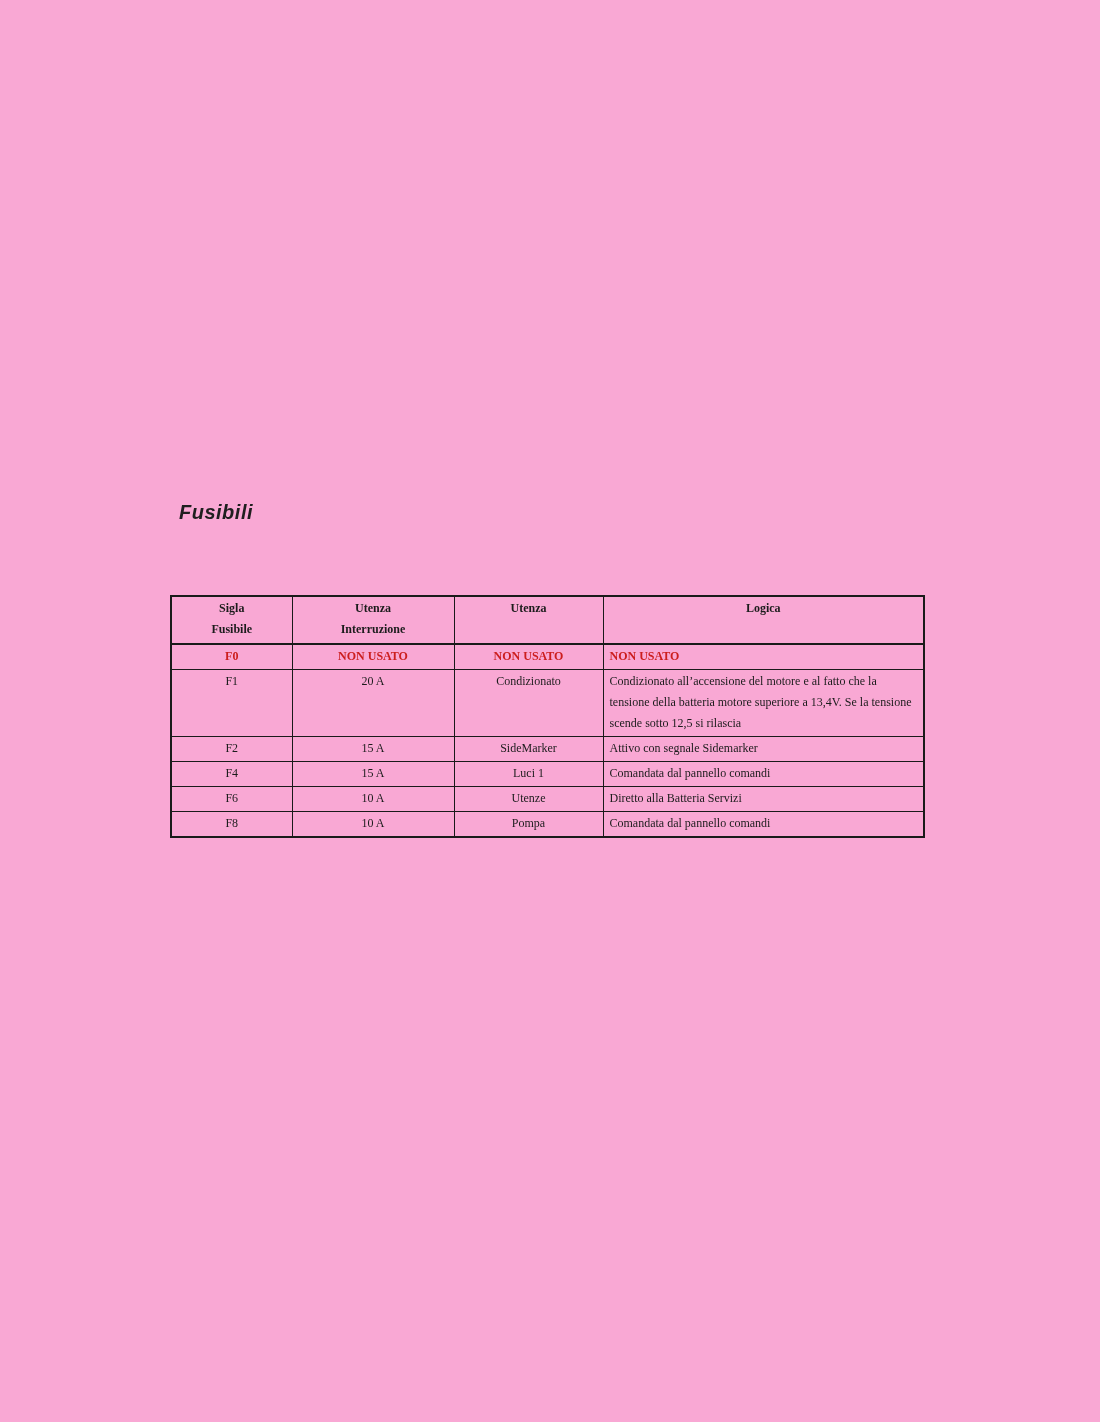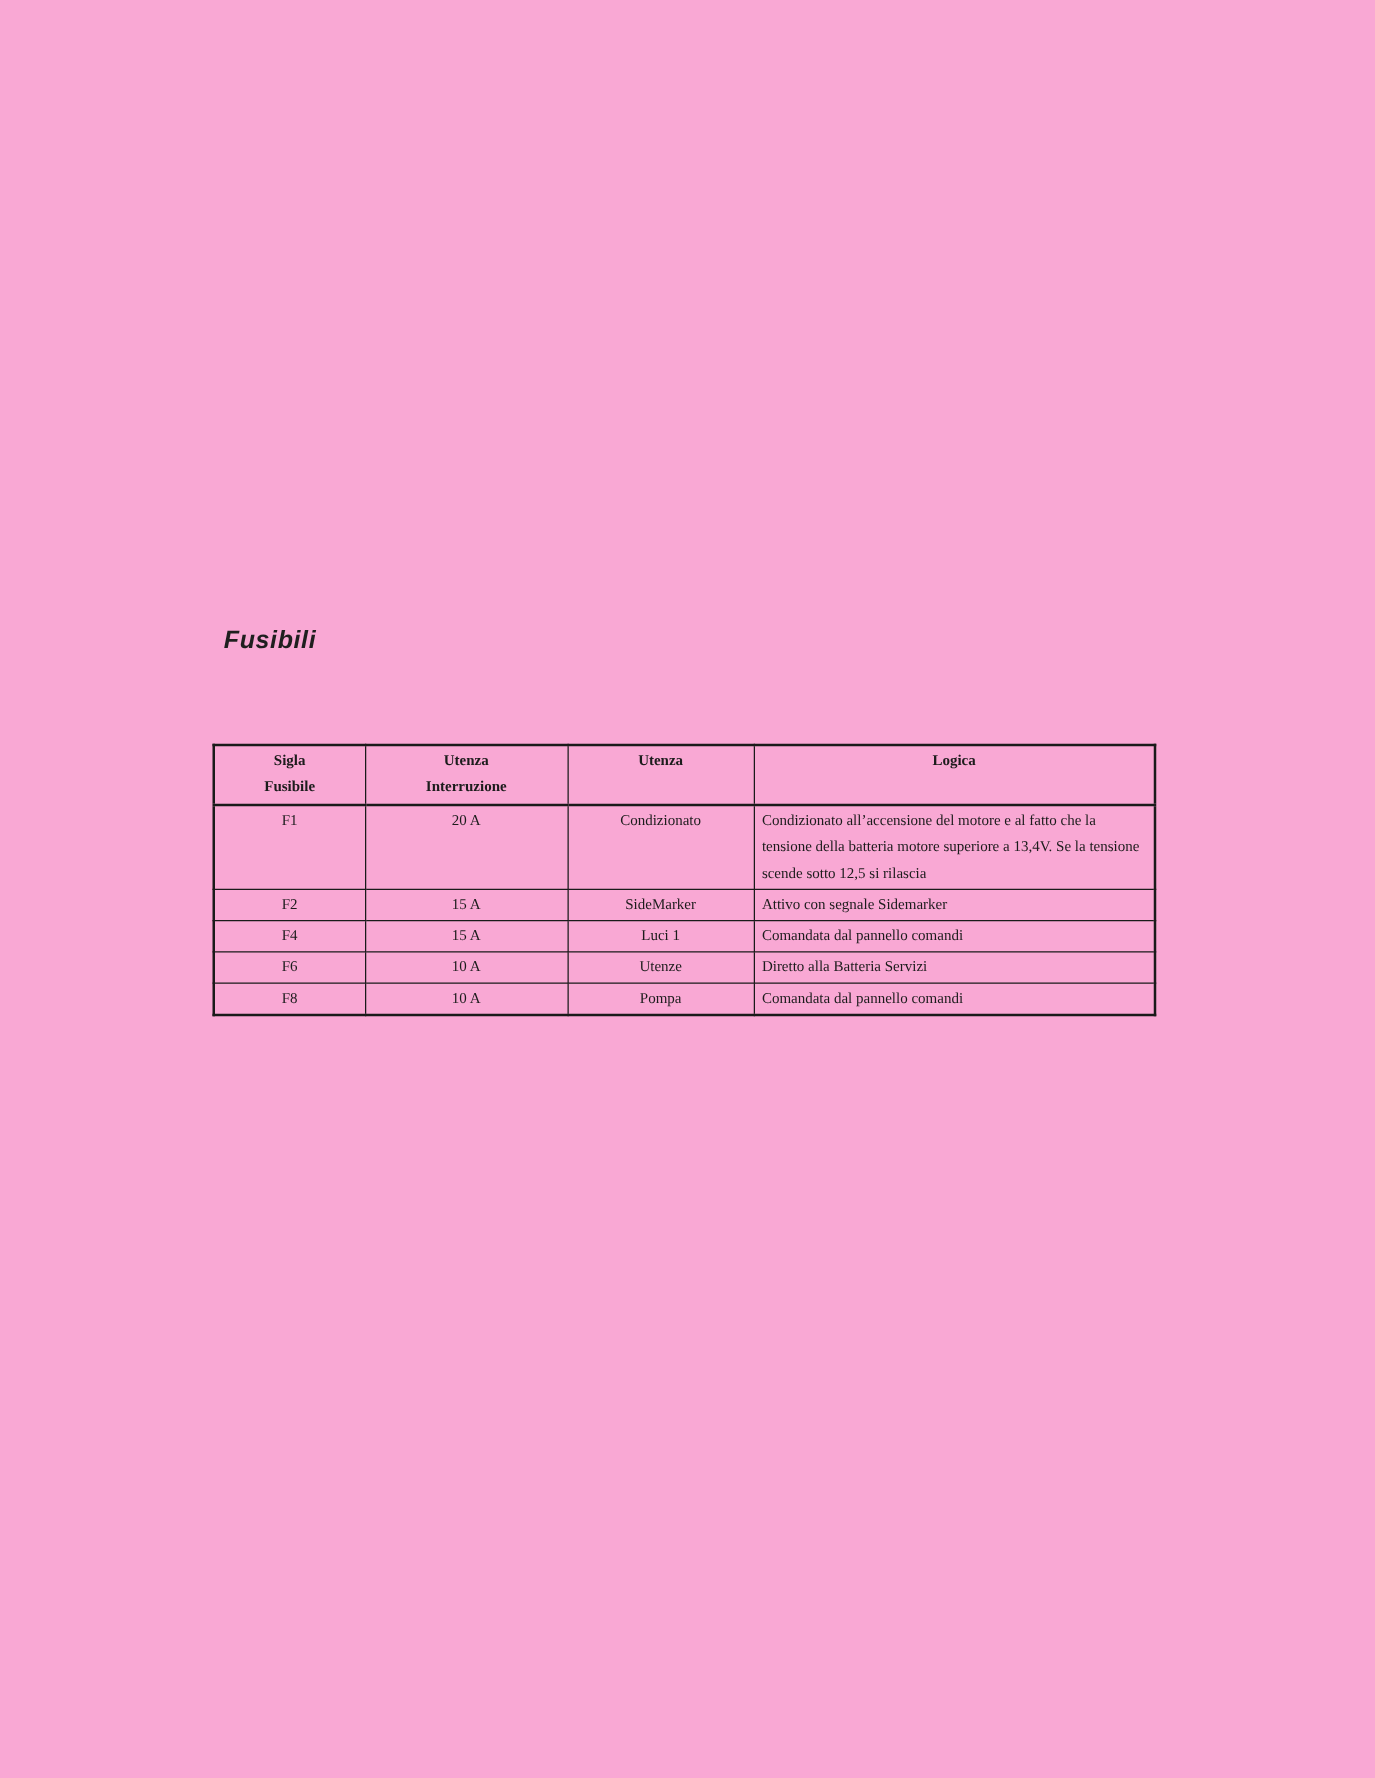--- a/index.html
+++ b/index.html
@@ -84,20 +84,26 @@
       <tr id="header-row">
           <th>Sigla
 Fusibile</th>
           <th>Utenza
 Interruzione</th>
           <th>Utenza</th>
           <th>Logica</th>
         </tr>
     </thead>
     <tbody id="table-body">
+        <tr class="unused" style="color: rgb(204, 30, 30);">
+          <td>F0</td>
+          <td>NON USATO</td>
+          <td>NON USATO</td>
+          <td>NON USATO</td>
+        </tr>
         <tr>
           <td>F1</td>
           <td>20 A</td>
           <td>Condizionato</td>
           <td>Condizionato all’accensione del motore e al fatto che la tensione della batteria motore superiore a 13,4V. Se la tensione scende sotto 12,5 si rilascia</td>
         </tr>
         <tr>
           <td>F2</td>
           <td>15 A</td>
           <td>SideMarker</td>

